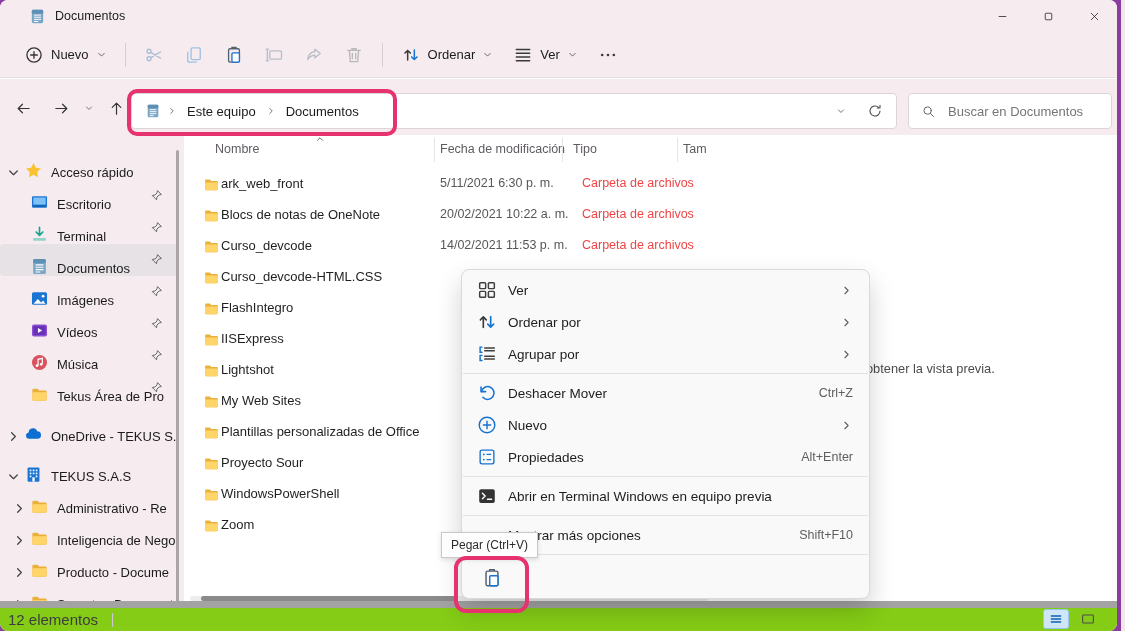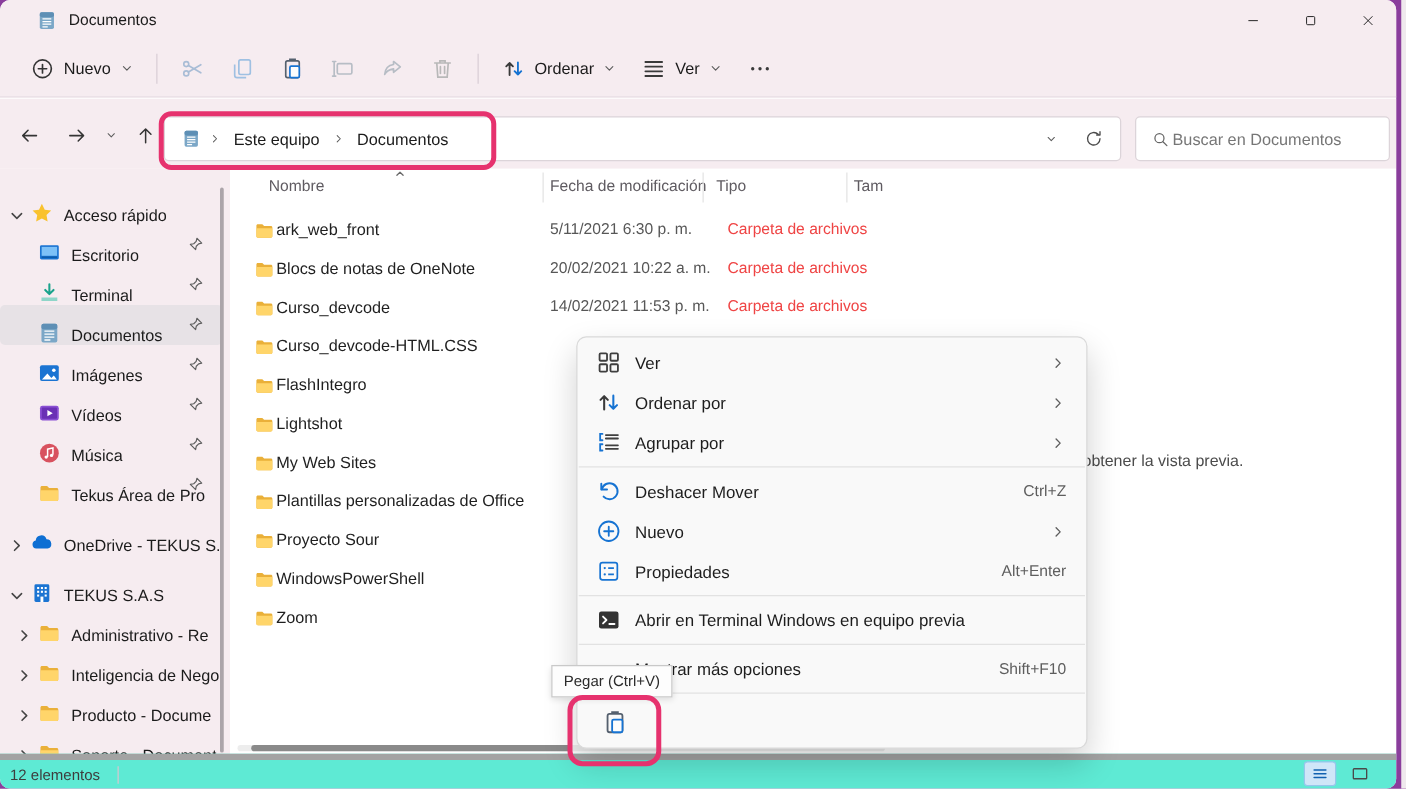--- a/index.html
+++ b/index.html
@@ -33,21 +33,21 @@
   
   .addressrow{position:absolute;left:0;top:79px;right:0;height:56px;background:#f6ecf0}
   .nav-btn{position:absolute;top:14px;width:30px;height:30px;display:flex;align-items:center;justify-content:center;border-radius:5px}
   .addrbar{position:absolute;left:131px;top:14px;width:766px;height:36px;background:#fff;
            border:1px solid #dcd4d9;border-radius:4px;box-sizing:border-box;display:flex;align-items:center}
   .crumb{font-size:13px;color:#1b1b1b;padding:0 4px}
   .crumb-chev{width:10px;height:10px;color:#5c5c5c;margin:0 6px}
   .addr-right{position:absolute;top:0;height:34px;display:flex;align-items:center;justify-content:center;width:30px}
   .searchbox{position:absolute;left:908px;top:14px;width:204px;height:36px;background:#fff;
              border:1px solid #dcd4d9;border-radius:4px;box-sizing:border-box;display:flex;align-items:center;padding-left:12px}
-  .searchbox input{border:none;outline:none;font-size:13px;width:150px;
+  .searchbox input{border:none;outline:none;font-size:13px;margin-left:10px;width:150px;
                    font-family:"Liberation Sans",sans-serif;background:transparent}
   .searchbox input::placeholder{color:#767676}
   
   .sidebar{position:absolute;left:0;top:135px;width:184px;bottom:23px;background:#f6ecf0;overflow:hidden}
   .side-list{position:absolute;left:0;top:13px;right:0}
   .side-item{height:32px;display:flex;align-items:flex-end;padding-left:6px;position:relative;
              font-size:13px;color:#1b1b1b;margin-right:6px;border-radius:4px;white-space:nowrap;overflow:hidden}
   .side-item.selected{background:#e7e2e6}
   .side-item.gap{margin-top:8px}
   .exp{width:15px;height:15px;margin-right:3px;color:#454545;flex:0 0 15px}
@@ -67,22 +67,22 @@
   .file-row{height:31px;position:relative}
   .row-icon{position:absolute;left:19px;top:7px}
   .cell{position:absolute;top:7px;font-size:13px;color:#1f1f1f;white-space:nowrap}
   .cell.name{left:37px}
   .cell.date{left:256px;font-size:12.5px;color:#575757}
   .cell.type{left:398px;font-size:12.5px;color:#ef4444}
   .hscroll{position:absolute;left:6px;top:461px;width:518px;height:5px;background:#ededed;border-radius:3px}
   .hthumb{position:absolute;left:11px;top:0;width:256px;height:5px;background:#8a8a8a;border-radius:3px}
   .preview-text{position:absolute;left:571px;top:226px;width:360px;font-size:12.8px;color:#4c4c4c}
   
-  .statusbar{position:absolute;left:0;right:0;bottom:0;height:23px;background:#5eead4;border-top:5px solid #a3a3a3;
-             display:flex;align-items:center;font-size:12px;color:#3d3d3d}
+  .statusbar{position:absolute;left:0;right:0;bottom:0;height:23px;background:#84cc16;border-top:7px solid #a3a3a3;
+             display:flex;align-items:center;font-size:15px;color:#3d3d3d}
   .status-count{margin-left:8px}
   .status-sep{width:1px;height:14px;background:#d2c8cf;margin-left:14px}
   .view-toggles{position:absolute;right:16px;top:1px;display:flex;gap:6px}
   .vt{width:26px;height:20px;display:flex;align-items:center;justify-content:center;border-radius:3px}
   .vt.active{background:#cfe6f8;border:1px solid #96c6ec;box-sizing:border-box}
   
   .menu{position:absolute;left:461px;top:269px;width:409px;background:#f9f9f9;border:1px solid #d9d9d9;
         border-radius:8px;box-shadow:0 12px 26px rgba(0,0,0,.18);z-index:50;padding-top:4px;box-sizing:border-box;overflow:hidden}
   .mi{height:32px;margin:0 4px;border-radius:4px;display:flex;align-items:center;padding:0 12px 0 10px;font-size:13.5px;color:#1d1d1d}
   .mic{width:22px;height:22px;margin-right:10px;flex:0 0 22px}
@@ -617,20 +617,31 @@
           <span class="cell date"></span>
           <span class="cell type"></span>
         </div>
         <div class="file-row">
           <span class="ic s17 row-icon">
             <svg viewBox="0 0 24 24">
               <path d="M3 6.4c0-.9.7-1.6 1.6-1.6h5.1l2 2.1h7.7c.9 0 1.6.7 1.6 1.6v9.9c0 .9-.7 1.6-1.6 1.6H4.6c-.9 0-1.6-.7-1.6-1.6z" fill="#eab039"></path>
               <path d="M3 9.2h18v9.2c0 .9-.7 1.6-1.6 1.6H4.6c-.9 0-1.6-.7-1.6-1.6z" fill="#ffd56a"></path>
             </svg>
           </span>
+          <span class="cell name">IISExpress</span>
+          <span class="cell date"></span>
+          <span class="cell type"></span>
+        </div>
+        <div class="file-row">
+          <span class="ic s17 row-icon">
+            <svg viewBox="0 0 24 24">
+              <path d="M3 6.4c0-.9.7-1.6 1.6-1.6h5.1l2 2.1h7.7c.9 0 1.6.7 1.6 1.6v9.9c0 .9-.7 1.6-1.6 1.6H4.6c-.9 0-1.6-.7-1.6-1.6z" fill="#eab039"></path>
+              <path d="M3 9.2h18v9.2c0 .9-.7 1.6-1.6 1.6H4.6c-.9 0-1.6-.7-1.6-1.6z" fill="#ffd56a"></path>
+            </svg>
+          </span>
           <span class="cell name">Lightshot</span>
           <span class="cell date"></span>
           <span class="cell type"></span>
         </div>
         <div class="file-row">
           <span class="ic s17 row-icon">
             <svg viewBox="0 0 24 24">
               <path d="M3 6.4c0-.9.7-1.6 1.6-1.6h5.1l2 2.1h7.7c.9 0 1.6.7 1.6 1.6v9.9c0 .9-.7 1.6-1.6 1.6H4.6c-.9 0-1.6-.7-1.6-1.6z" fill="#eab039"></path>
               <path d="M3 9.2h18v9.2c0 .9-.7 1.6-1.6 1.6H4.6c-.9 0-1.6-.7-1.6-1.6z" fill="#ffd56a"></path>
             </svg>

